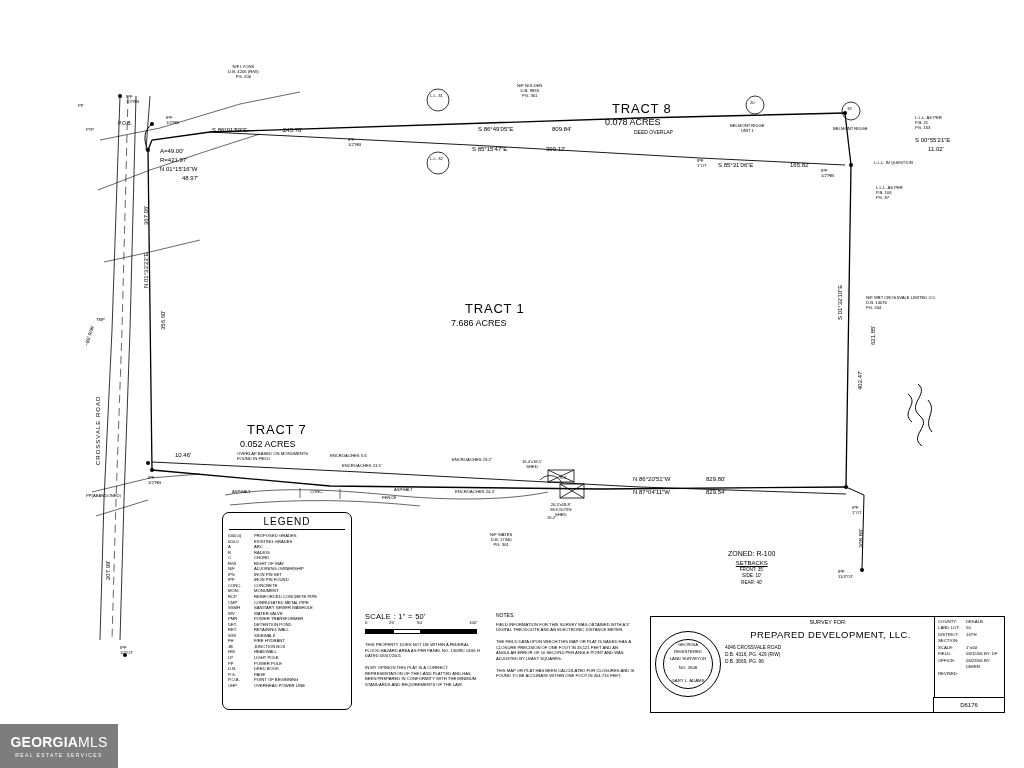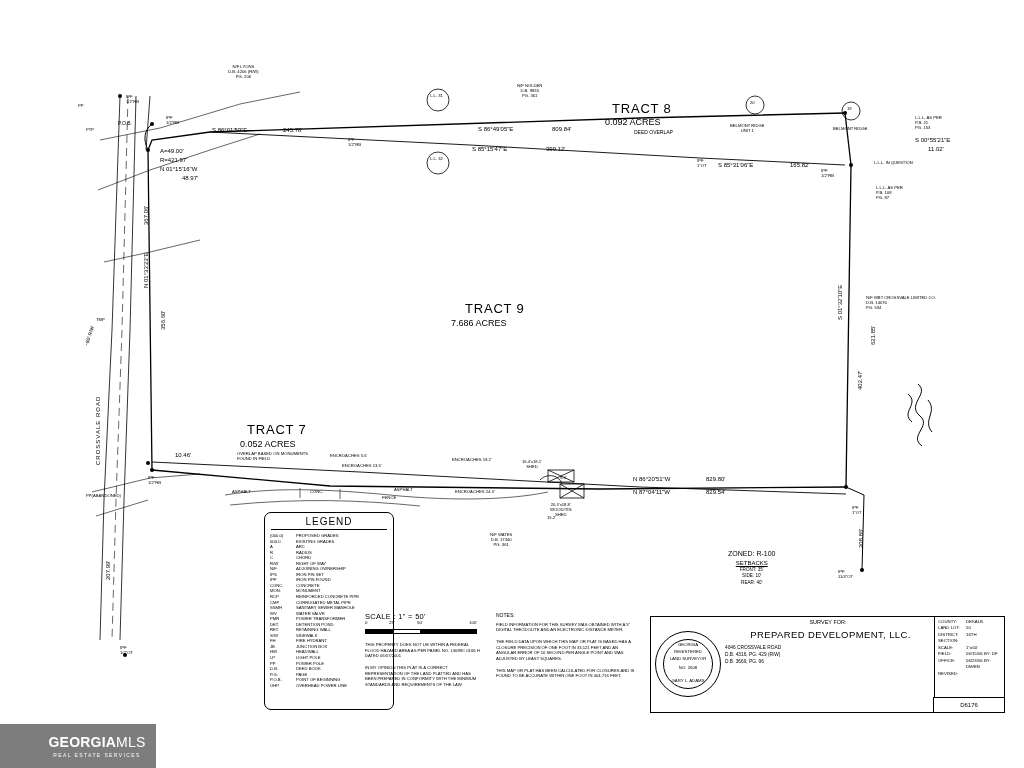--- a/index.html
+++ b/index.html
@@ -38,21 +38,20 @@
   .center { text-align: center; }
 
   
   #legend-box {
     position: absolute;
     left: 222px; top: 512px;
     width: 128px; height: 196px;
     border: 1px solid #000;
     border-radius: 7px;
     background: #fff;
-    margin-left: 42px;
   }
   #legend-title {
     text-align: center;
     font-size: 10px;
     letter-spacing: 1px;
     margin-top: 3px;
     border-bottom: 1px solid #000;
     padding-bottom: 2px;
     margin-left: 6px;
     margin-right: 6px;
@@ -146,21 +145,21 @@
   #zoned-block .setbacks-title { text-decoration: underline; font-size: 6px; }
   #zoned-block .sb { font-size: 4.6px; line-height: 1.35; }
 
   
   #watermark {
     position: absolute; left: 0; bottom: 0;
     width: 118px; height: 44px;
     background: #7d7d7d;
     color: #fff;
     display: flex; flex-direction: column;
-    align-items: center; justify-content: center; padding-left: 38px;
+    align-items: center; justify-content: center;
   }
   #watermark .wm-main { font-size: 14px; font-weight: bold; letter-spacing: .2px; }
   #watermark .wm-main .wm-light { font-weight: normal; }
   #watermark .wm-sub { font-size: 5px; letter-spacing: 1.4px; margin-top: 2px; }
 </style>
 </head>
 <body>
 
 <svg id="plat" viewBox="0 0 1024 768">
   <g fill="none" stroke="#000" stroke-width="1.1">
@@ -229,24 +228,24 @@
     <circle cx="846" cy="487" r="2"></circle>
     <circle cx="862" cy="570" r="2"></circle>
     <circle cx="152" cy="470" r="2"></circle>
     <circle cx="148" cy="463" r="2"></circle>
     <circle cx="125" cy="655" r="2"></circle>
     <circle cx="120" cy="96" r="2"></circle>
   </g>
 </svg>
 
 <div class="lbl bigger" style="left:612px; top:102px;">TRACT 8</div>
-<div class="lbl med" style="left:605px; top:117px;">0.092 ACRES</div>
+<div class="lbl med" style="left:605px; top:117px;">0.078 ACRES</div>
 <div class="lbl tiny" style="left:634px; top:130px;">DEED OVERLAP</div>
 
-<div class="lbl bigger" style="left:465px; top:302px;">TRACT 9</div>
+<div class="lbl bigger" style="left:465px; top:302px;">TRACT 1</div>
 <div class="lbl med" style="left:451px; top:318px;">7.686 ACRES</div>
 
 <div class="lbl bigger" style="left:247px; top:423px;">TRACT 7</div>
 <div class="lbl med" style="left:240px; top:439px;">0.052 ACRES</div>
 <div class="lbl xtiny" style="left:237px; top:452px;">OVERLAP BASED ON MONUMENTS
 FOUND IN FIELD</div>
 
 <div class="lbl small" style="left:212px; top:127px;">S 86°01'59"E</div>
 <div class="lbl small" style="left:283px; top:127px;">245.78'</div>
 

